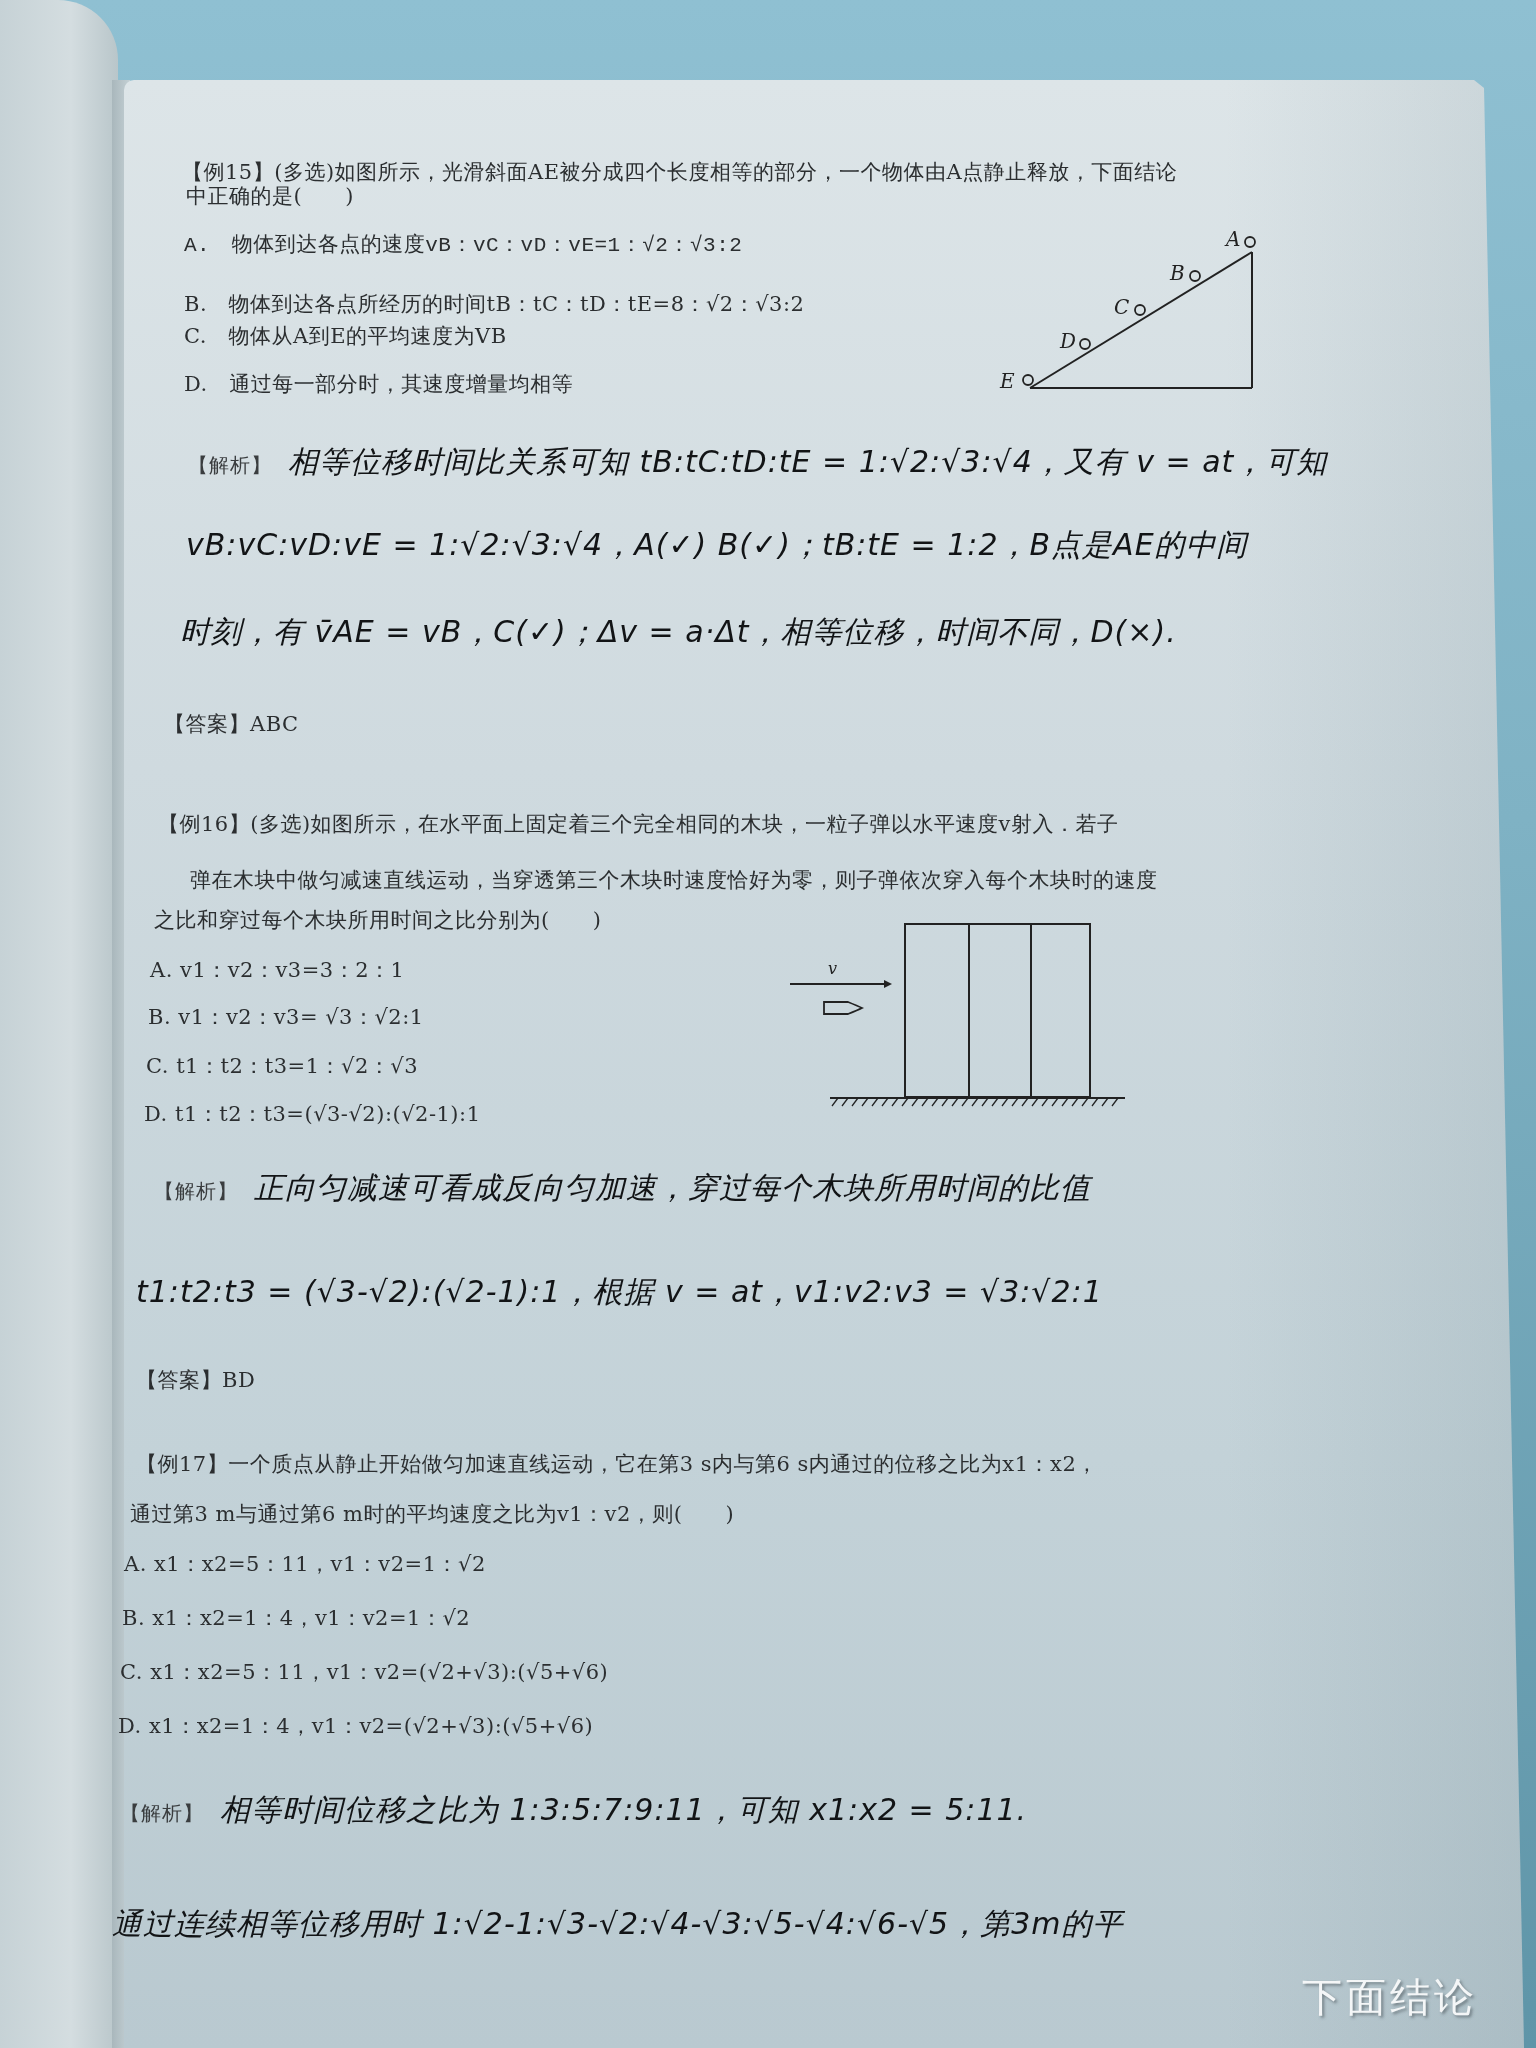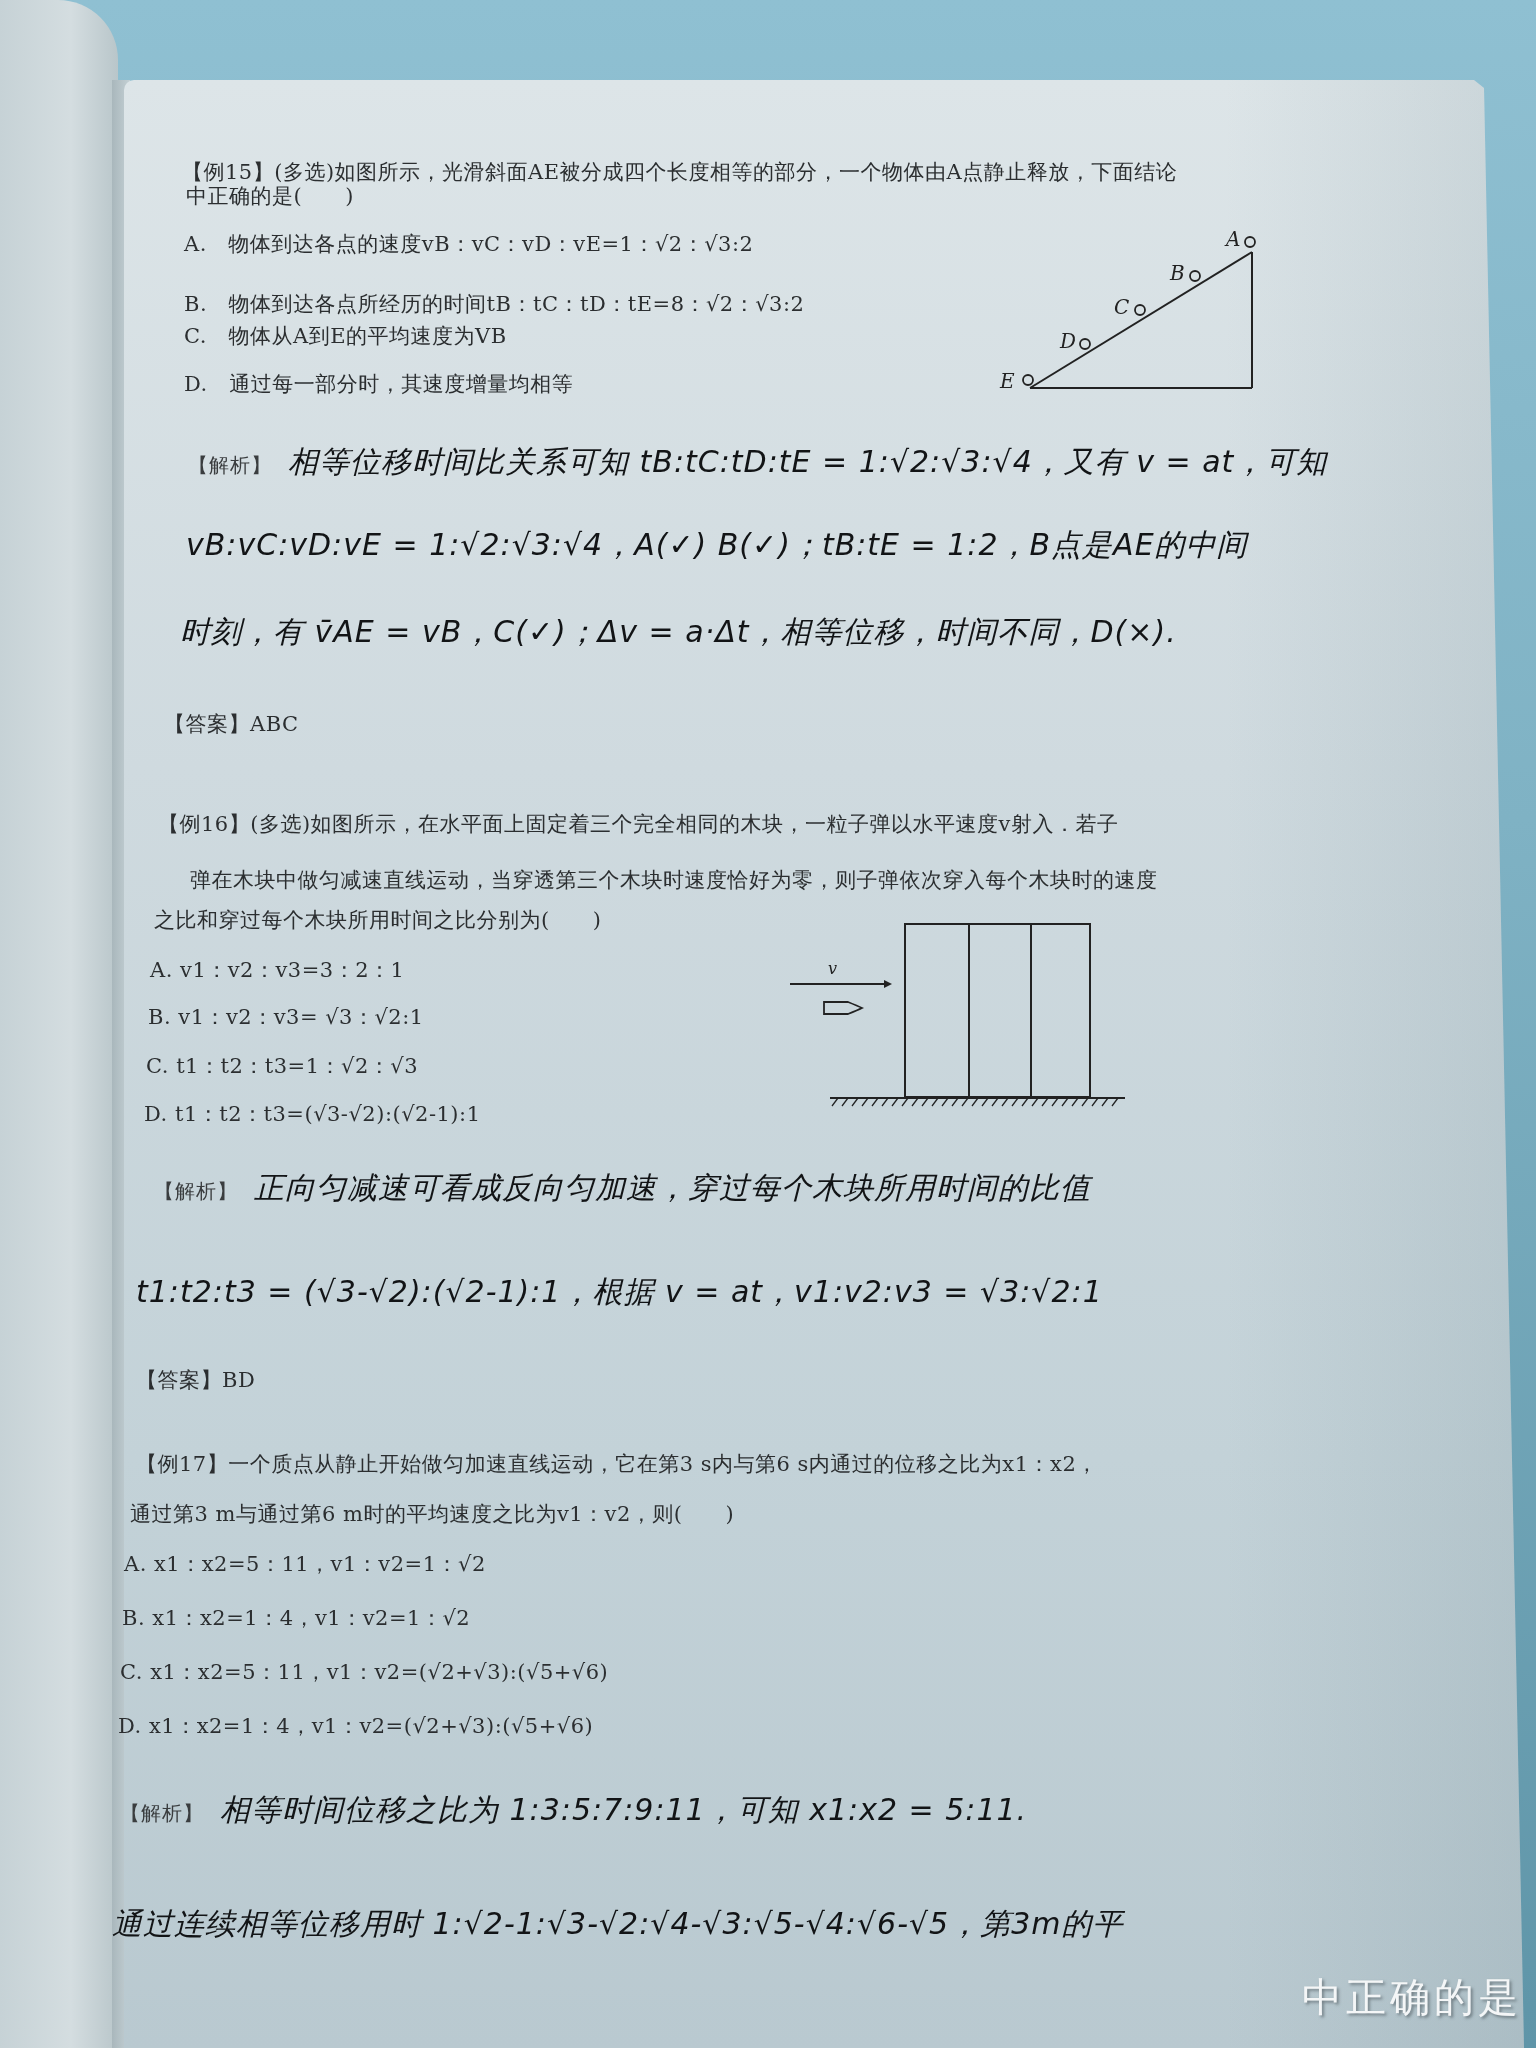--- a/index.html
+++ b/index.html
@@ -44,21 +44,21 @@
 
 <div class="left-page"></div>
 <div class="gutter"></div>
 
 <div class="page">
   <div class="shade"></div>
 </div>
 
 <div class="txt" style="left:182px;top:158px;">【例15】(多选)如图所示，光滑斜面AE被分成四个长度相等的部分，一个物体由A点静止释放，下面结论</div>
 <div class="txt" style="left:186px;top:182px;">中正确的是(　　)</div>
-<div class="txt opt" style="left:184px;top:230px;">A.　物体到达各点的速度vB：vC：vD：vE=1：√2：√3:2</div>
+<div class="txt opt" style="left:184px;top:230px;font-family:Liberation Mono, monospace;">A.　物体到达各点的速度vB：vC：vD：vE=1：√2：√3:2</div>
 <div class="txt opt" style="left:184px;top:290px;">B.　物体到达各点所经历的时间tB：tC：tD：tE=8：√2：√3:2</div>
 <div class="txt opt" style="left:184px;top:322px;">C.　物体从A到E的平均速度为VB</div>
 <div class="txt opt" style="left:184px;top:370px;">D.　通过每一部分时，其速度增量均相等</div>
 
 <svg style="position:absolute;left:990px;top:220px;" width="290" height="180" viewBox="0 0 290 180">
   <line x1="40" y1="168" x2="262" y2="168" stroke="#222" stroke-width="2"></line>
   <line x1="262" y1="168" x2="262" y2="32" stroke="#222" stroke-width="2"></line>
   <line x1="40" y1="168" x2="262" y2="32" stroke="#222" stroke-width="2"></line>
   <circle cx="260" cy="22" r="5" fill="none" stroke="#222" stroke-width="1.8"></circle>
   <circle cx="205" cy="56" r="5" fill="none" stroke="#222" stroke-width="1.8"></circle>
@@ -134,13 +134,13 @@
 <div class="txt" style="left:136px;top:1450px;">【例17】一个质点从静止开始做匀加速直线运动，它在第3 s内与第6 s内通过的位移之比为x1：x2，</div>
 <div class="txt" style="left:130px;top:1500px;">通过第3 m与通过第6 m时的平均速度之比为v1：v2，则(　　)</div>
 <div class="txt opt" style="left:124px;top:1550px;">A. x1：x2=5：11，v1：v2=1：√2</div>
 <div class="txt opt" style="left:122px;top:1604px;">B. x1：x2=1：4，v1：v2=1：√2</div>
 <div class="txt opt" style="left:120px;top:1658px;">C. x1：x2=5：11，v1：v2=(√2+√3):(√5+√6)</div>
 <div class="txt opt" style="left:118px;top:1712px;">D. x1：x2=1：4，v1：v2=(√2+√3):(√5+√6)</div>
 
 <div class="hw" style="left:120px;top:1790px;"><span class="tag">【解析】</span><span>相等时间位移之比为 1:3:5:7:9:11，可知 x1:x2 = 5:11.</span></div>
 <div class="hw" style="left:112px;top:1904px;">通过连续相等位移用时 1:√2-1:√3-√2:√4-√3:√5-√4:√6-√5，第3m的平</div>
 
-<div class="watermark">中正确的是</div>
+<div class="watermark">下面结论</div>
 
 </body></html>

